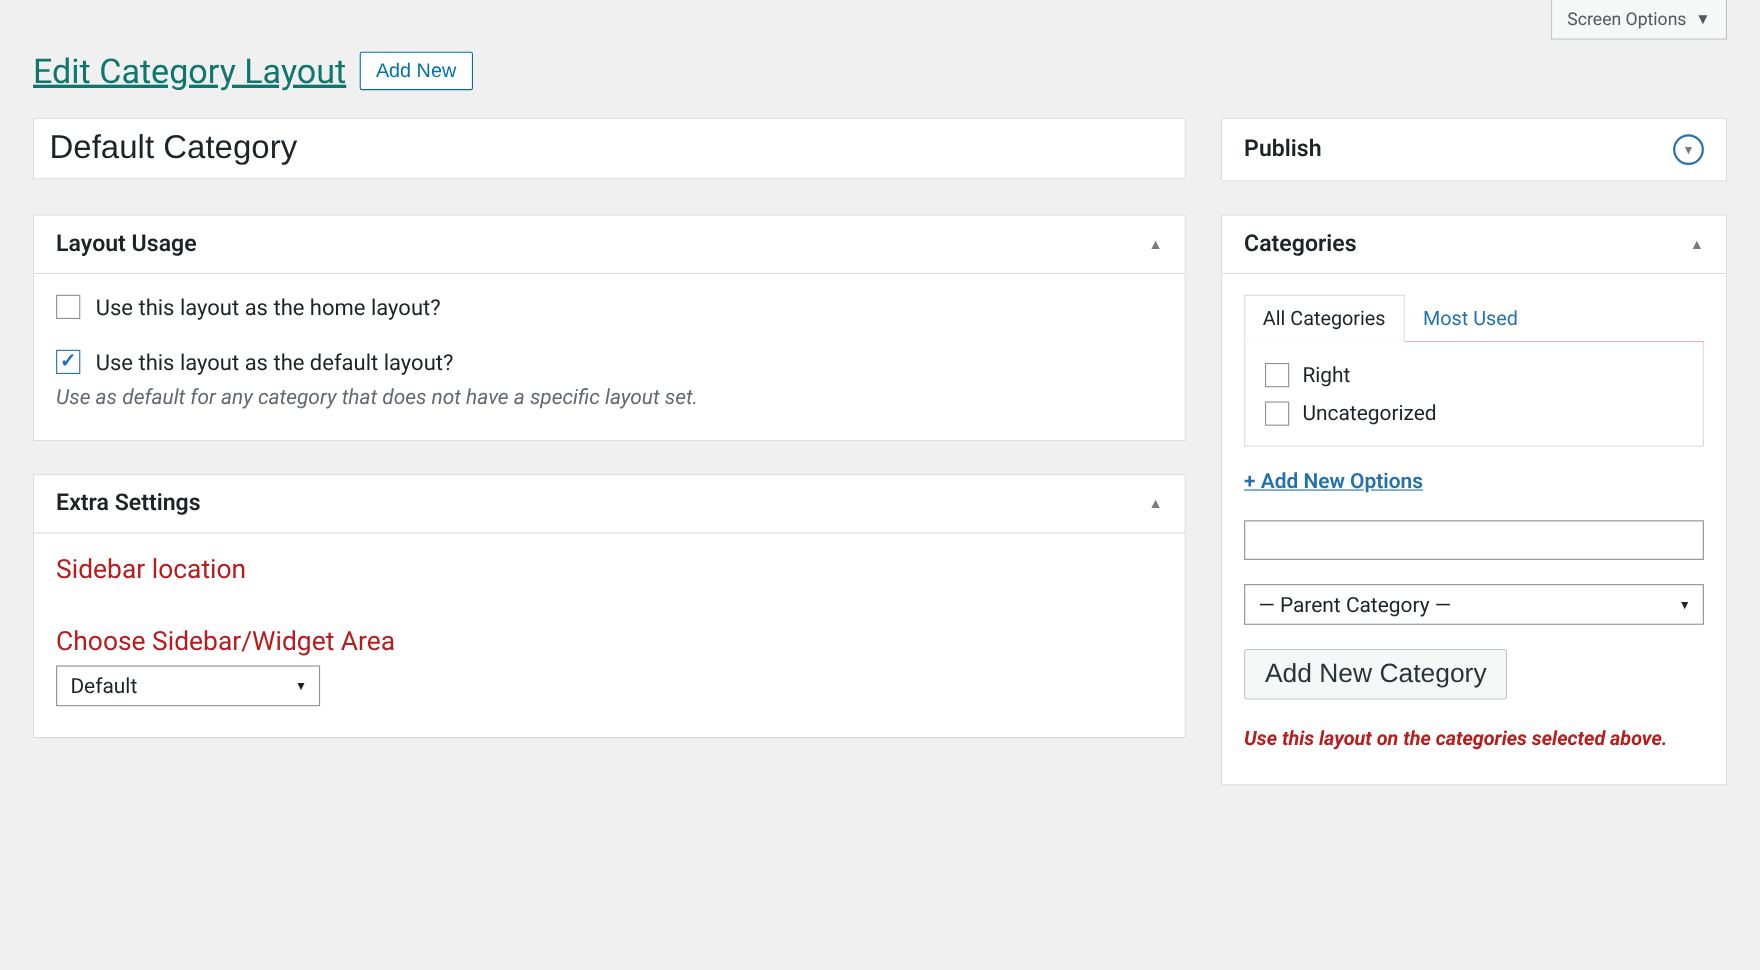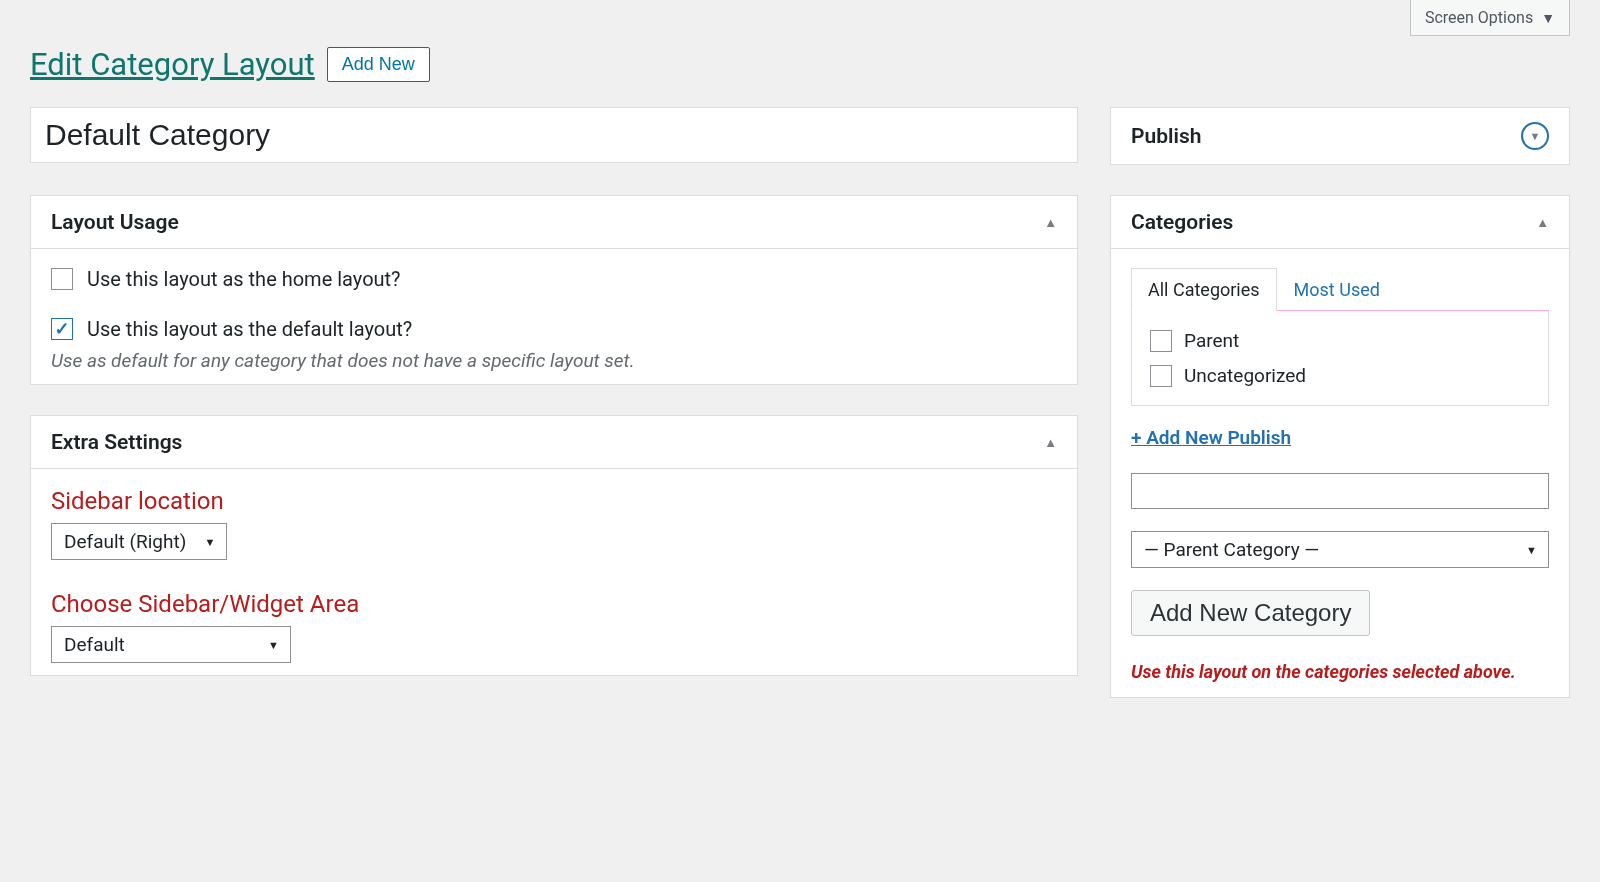--- a/index.html
+++ b/index.html
@@ -86,21 +86,21 @@
 .postbox-title {
   font-size: 21px;
   font-weight: 600;
 }
 .toggle-arrow {
   color: #787c82;
   font-size: 13px;
   cursor: pointer;
 }
 .postbox-body {
-  padding: 18px 20px 12px 20px;
+  padding: 18px 20px 28px 20px;
 }
 .cb-row {
   display: flex;
   align-items: center;
   gap: 14px;
   margin-bottom: 8px;
 }
 .cb {
   width: 22px;
   height: 22px;
@@ -288,23 +288,20 @@
       </div>
     </div>
 
     <div class="postbox">
       <div class="postbox-header">
         <div class="postbox-title">Extra Settings</div>
         <div class="toggle-arrow">▲</div>
       </div>
       <div class="postbox-body">
         <div class="field-label">Sidebar location</div>
-        <div class="select-wrap">
-          <div class="select" style="min-width:170px">Default (Right)</div>
-        </div>
         <div style="height:30px"></div>
         <div class="field-label">Choose Sidebar/Widget Area</div>
         <div class="select-wrap">
           <div class="select" style="min-width:240px">Default</div>
         </div>
       </div>
     </div>
   </div>
 
   <div class="col-side">
@@ -323,28 +320,28 @@
         <div class="toggle-arrow">▲</div>
       </div>
       <div class="postbox-body">
         <div class="cat-tabs">
           <div class="cat-tab active">All Categories</div>
           <div class="cat-tab inactive">Most Used</div>
         </div>
         <div class="cat-panel">
           <div class="cat-item">
             <span class="cb"></span>
-            <span class="cat-item-label">Parent</span>
+            <span class="cat-item-label">Right</span>
           </div>
           <div class="cat-item">
             <span class="cb"></span>
             <span class="cat-item-label">Uncategorized</span>
           </div>
         </div>
-        <a class="add-cat-link">+ Add New Publish</a>
+        <a class="add-cat-link">+ Add New Options</a>
         <input class="new-cat-input" type="text" value="" style="">
         <div class="select-wrap full parent-cat-wrap">
           <div class="select">— Parent Category —</div>
         </div>
         <button class="add-cat-btn">Add New Category</button>
         <div class="side-hint">Use this layout on the categories selected above.</div>
       </div>
     </div>
   </div>
 </div>

